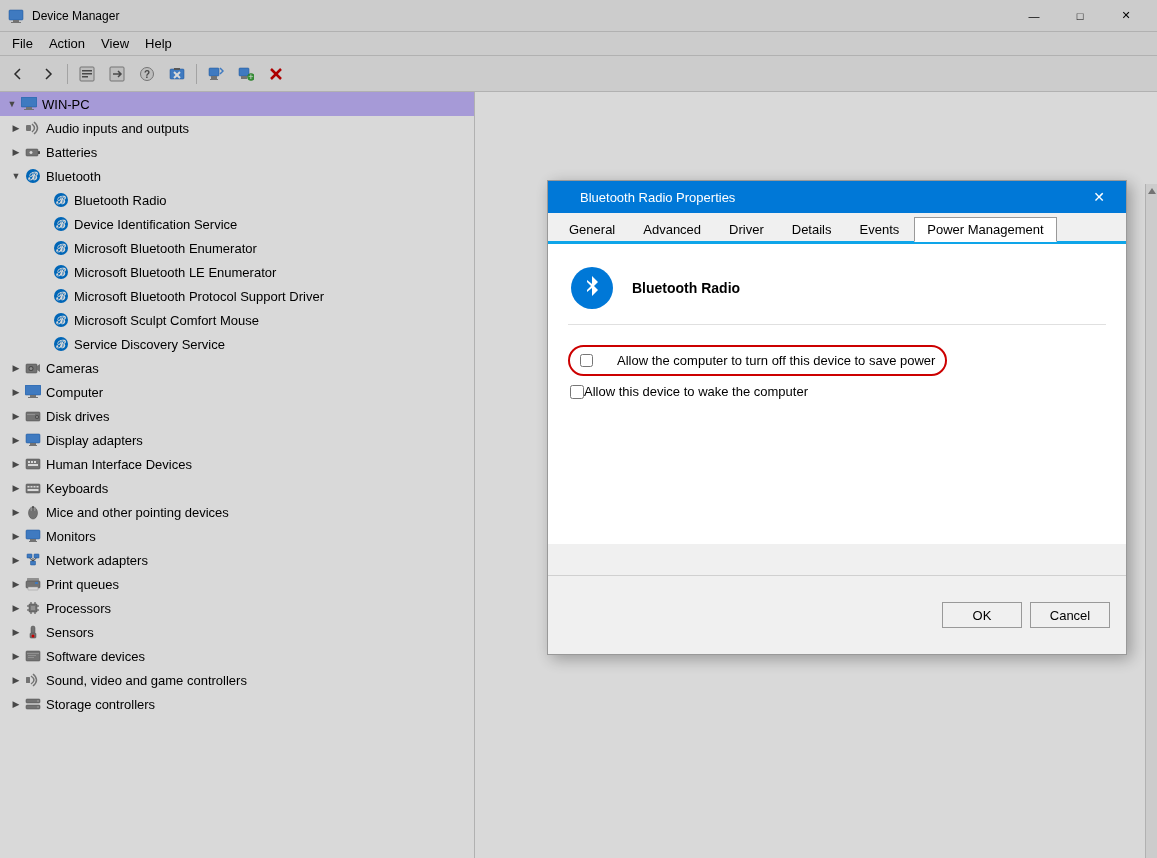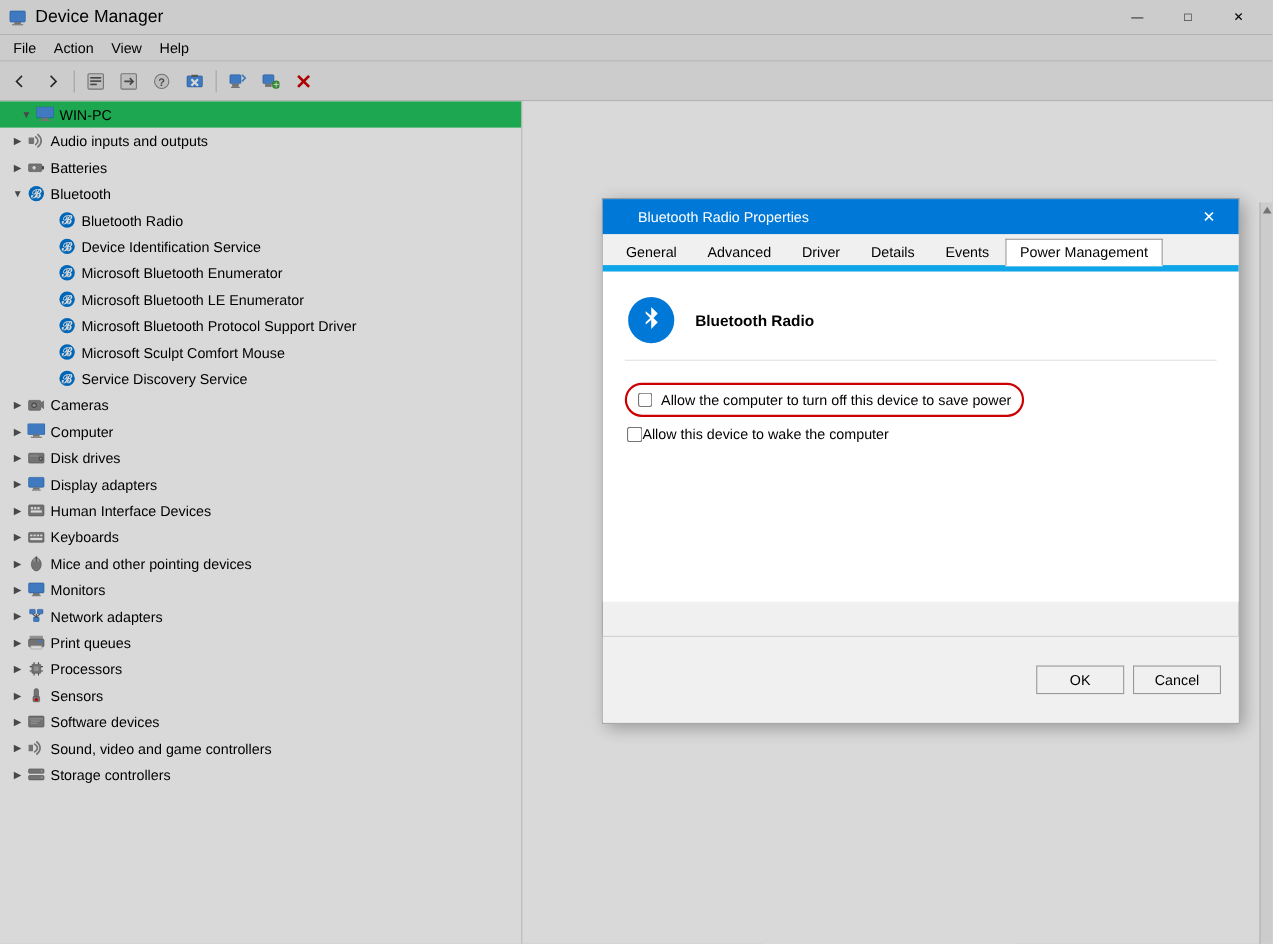--- a/index.html
+++ b/index.html
@@ -22,21 +22,21 @@
       border-bottom: 1px solid #d0d0d0;
       user-select: none;
     }
     .title-bar-icon {
       width: 16px;
       height: 16px;
       margin-right: 8px;
     }
     .title-bar-title {
       flex: 1;
-      font-size: 16px;
+      font-size: 12px;
       color: #000;
     }
     .title-bar-controls {
       display: flex;
       gap: 0;
     }
     .title-bar-btn {
       width: 46px;
       height: 32px;
       display: flex;
@@ -145,23 +145,23 @@
     .tree-label {
       font-size: 13px;
       color: #000;
     }
 
     
     .root-item {
       display: flex;
       align-items: center;
       height: 24px;
-      padding-left: 16px;
+      padding-left: 4px;
       cursor: pointer;
-      background: #22c55e;
+      background: #c4b5fd;
     }
 
     
     .tree-panel::-webkit-scrollbar { width: 12px; }
     .tree-panel::-webkit-scrollbar-track { background: #f0f0f0; }
     .tree-panel::-webkit-scrollbar-thumb { background: #c0c0c0; border: 2px solid #f0f0f0; }
 
     
     .right-panel {
       flex: 1;
@@ -210,21 +210,21 @@
       justify-content: center;
       cursor: pointer;
       font-size: 14px;
       color: #fff;
     }
 
     
     .dialog-tabs {
       display: flex;
       background: #f0f0f0;
-      border-bottom: 6px solid #0ea5e9;
+      border-bottom: 3px solid #0ea5e9;
       padding: 4px 8px 0;
       gap: 2px;
     }
     .tab {
       padding: 4px 12px;
       cursor: pointer;
       font-size: 13px;
       border: 1px solid transparent;
       border-bottom: none;
       background: transparent;
@@ -298,21 +298,21 @@
       color: #000;
     }
 
     
     .highlight-box {
       border: 2px solid #cc0000;
       border-radius: 18px;
       padding: 6px 10px;
       display: inline-flex;
       align-items: center;
-      gap: 8px;
+      gap: 24px;
       margin-bottom: 8px;
     }
 
     
     .dialog-footer {
       background: #f0f0f0;
       padding: 26px 16px;
       display: flex;
       justify-content: flex-end;
       gap: 8px;

